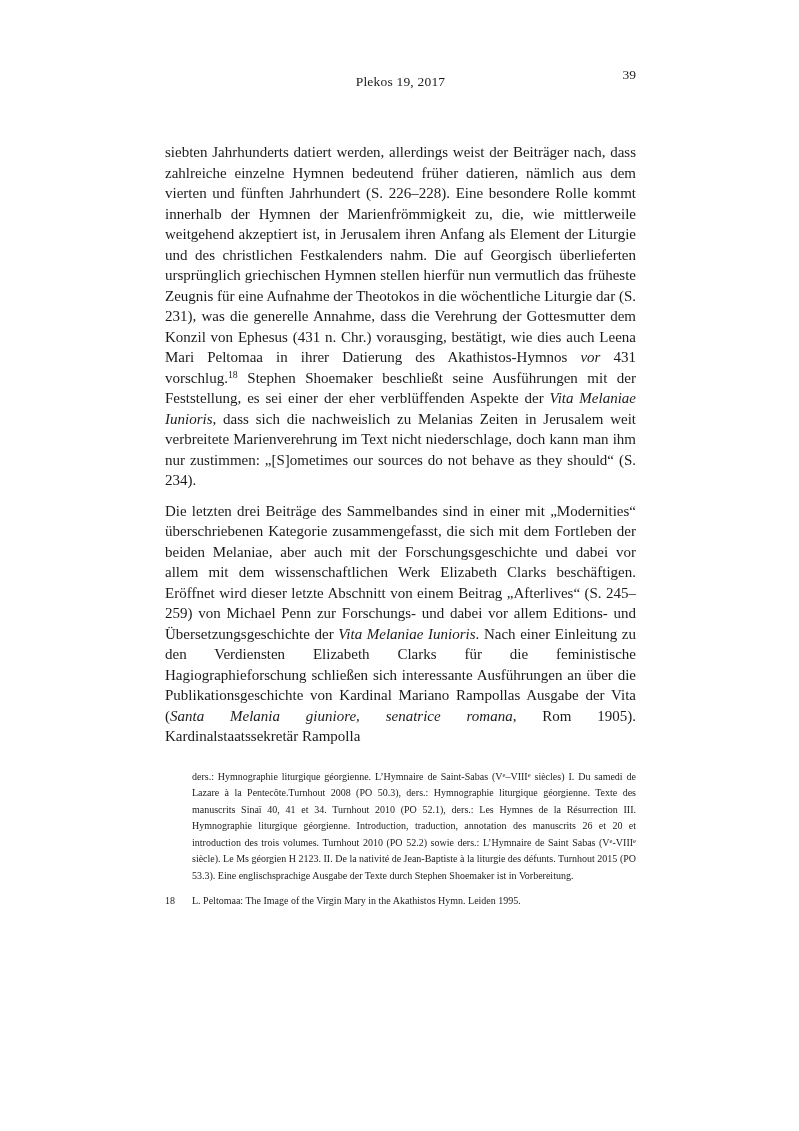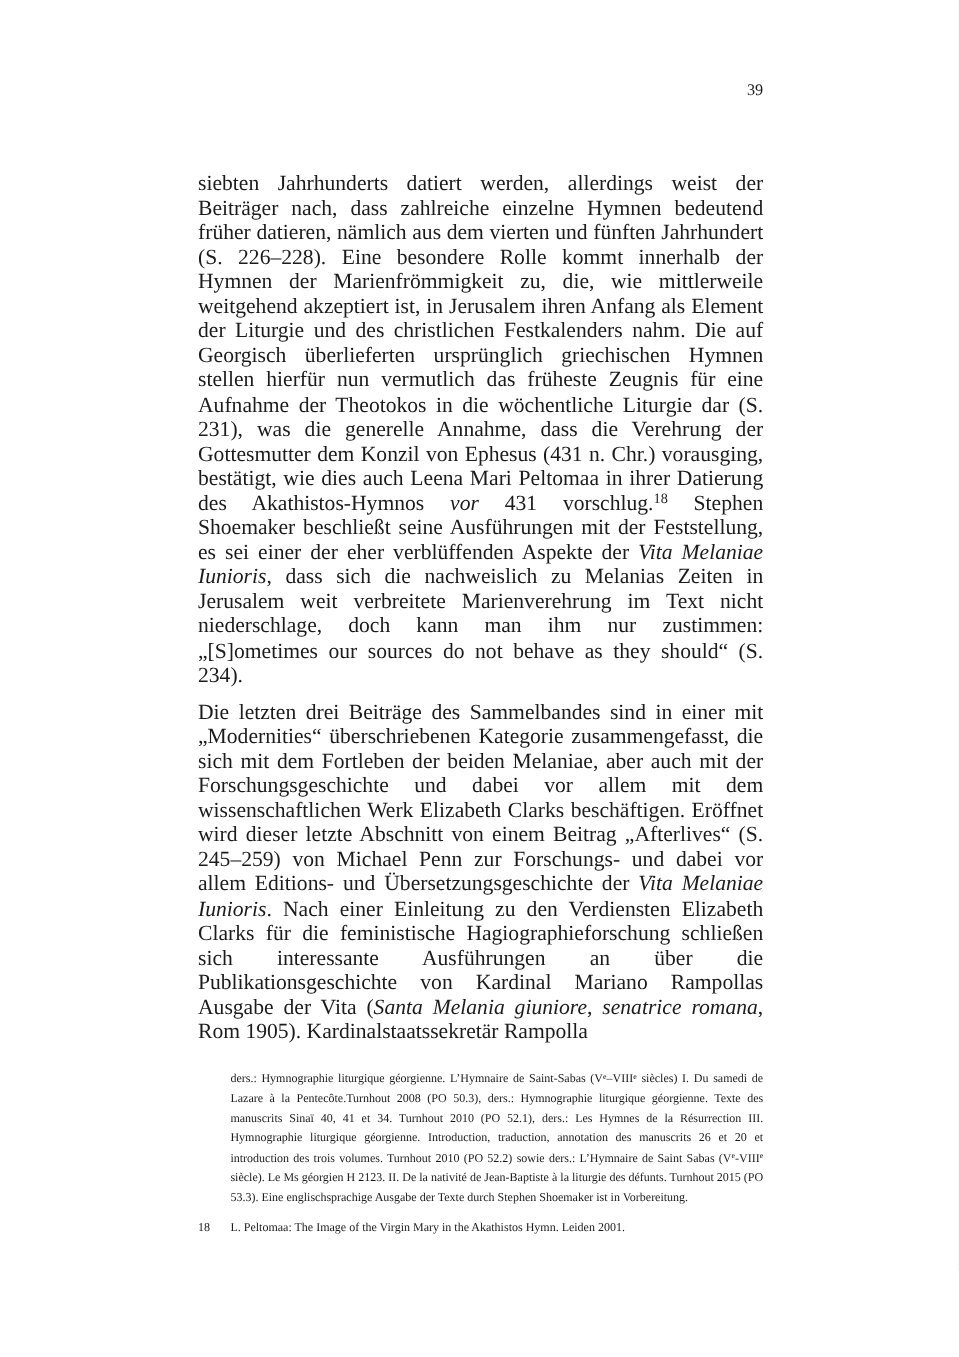--- a/index.html
+++ b/index.html
@@ -37,21 +37,21 @@
     letter-spacing: 0.2px;
   }
   .page-number {
     position: absolute;
     top: 67px;
     right: 0;
     font-size: 13.5px;
   }
   .body-text {
     margin-top: 50px;
-    font-size: 18px;
+    font-size: 15px;
     line-height: 20.5px;
     text-align: justify;
     hyphens: auto;
     -webkit-hyphens: auto;
   }
   .body-text p.para {
     margin: 0 0 10px 0;
   }
   .it {
     font-style: italic;
@@ -84,32 +84,33 @@
     flex: 1 1 auto;
   }
 </style>
 </head>
 <body>
 
 <div class="page">
   <div class="content">
 
     <header class="page-header">
+      <div class="running-title">Plekos 19, 2017</div>
       <div class="page-number">39</div>
     </header>
 
     <main class="body-text">
       <p class="para"><span>siebten Jahrhunderts datiert werden, allerdings weist der Beiträger nach, dass zahlreiche einzelne Hymnen bedeutend früher datieren, nämlich aus dem vierten und fünften Jahrhundert (S. 226–228). Eine besondere Rolle kommt innerhalb der Hymnen der Marienfrömmigkeit zu, die, wie mittlerweile weitgehend akzeptiert ist, in Jerusalem ihren Anfang als Element der Liturgie und des christlichen Festkalenders nahm. Die auf Georgisch überlieferten ursprünglich griechischen Hymnen stellen hierfür nun vermutlich das früheste Zeugnis für eine Aufnahme der Theotokos in die wöchentliche Liturgie dar (S. 231), was die generelle Annahme, dass die Verehrung der Gottesmutter dem Konzil von Ephesus (431 n. Chr.) vorausging, bestätigt, wie dies auch Leena Mari Peltomaa in ihrer Datierung des Akathistos-Hymnos </span><span class="it">vor</span><span> 431 vorschlug.</span><span class="sup">18</span><span> Stephen Shoemaker beschließt seine Ausführungen mit der Feststellung, es sei einer der eher verblüffenden Aspekte der </span><span class="it">Vita Melaniae Iunioris</span><span>, dass sich die nachweislich zu Melanias Zeiten in Jerusalem weit verbreitete Marienverehrung im Text nicht niederschlage, doch kann man ihm nur zustimmen: „[S]ometimes our sources do not behave as they should“ (S. 234).</span></p>
 
       <p class="para"><span>Die letzten drei Beiträge des Sammelbandes sind in einer mit „Modernities“ überschriebenen Kategorie zusammengefasst, die sich mit dem Fortleben der beiden Melaniae, aber auch mit der Forschungsgeschichte und dabei vor allem mit dem wissenschaftlichen Werk Elizabeth Clarks beschäftigen. Eröffnet wird dieser letzte Abschnitt von einem Beitrag „Afterlives“ (S. 245–259) von Michael Penn zur Forschungs- und dabei vor allem Editions- und Übersetzungsgeschichte der </span><span class="it">Vita Melaniae Iunioris</span><span>. Nach einer Einleitung zu den Verdiensten Elizabeth Clarks für die feministische Hagiographieforschung schließen sich interessante Ausführungen an über die Publikationsgeschichte von Kardinal Mariano Rampollas Ausgabe der Vita (</span><span class="it">Santa Melania giuniore, senatrice romana</span><span>, Rom 1905). Kardinalstaatssekretär Rampolla</span></p>
     </main>
 
     <section class="footnotes">
       <p class="fn-cont" lang="fr"><span>ders.: Hymnographie liturgique géorgienne. L’Hymnaire de Saint-Sabas (V</span><span class="sup">e</span><span>–VIII</span><span class="sup">e</span><span> siècles) I. Du samedi de Lazare à la Pentecôte.Turnhout 2008 (PO 50.3), ders.: Hymnographie liturgique géorgienne. Texte des manuscrits Sinaï 40, 41 et 34. Turnhout 2010 (PO 52.1), ders.: Les Hymnes de la Résurrection III. Hymnographie liturgique géorgienne. Introduction, traduction, annotation des manuscrits 26 et 20 et introduction des trois volumes. Turnhout 2010 (PO 52.2) sowie ders.: L’Hymnaire de Saint Sabas (V</span><span class="sup">e</span><span>-VIII</span><span class="sup">e</span><span> siècle). Le Ms géorgien H 2123. II. De la nativité de Jean-Baptiste à la liturgie des défunts. Turnhout 2015 (PO 53.3). Eine englischsprachige Ausgabe der Texte durch Stephen Shoemaker ist in Vorbereitung.</span></p>
 
       <div class="fn-row">
         <span class="fn-num">18</span>
-        <span class="fn-text">L. Peltomaa: The Image of the Virgin Mary in the Akathistos Hymn. Leiden 2001.</span>
+        <span class="fn-text">L. Peltomaa: The Image of the Virgin Mary in the Akathistos Hymn. Leiden 1995.</span>
       </div>
     </section>
 
   </div>
 </div>
 
 </body></html>

